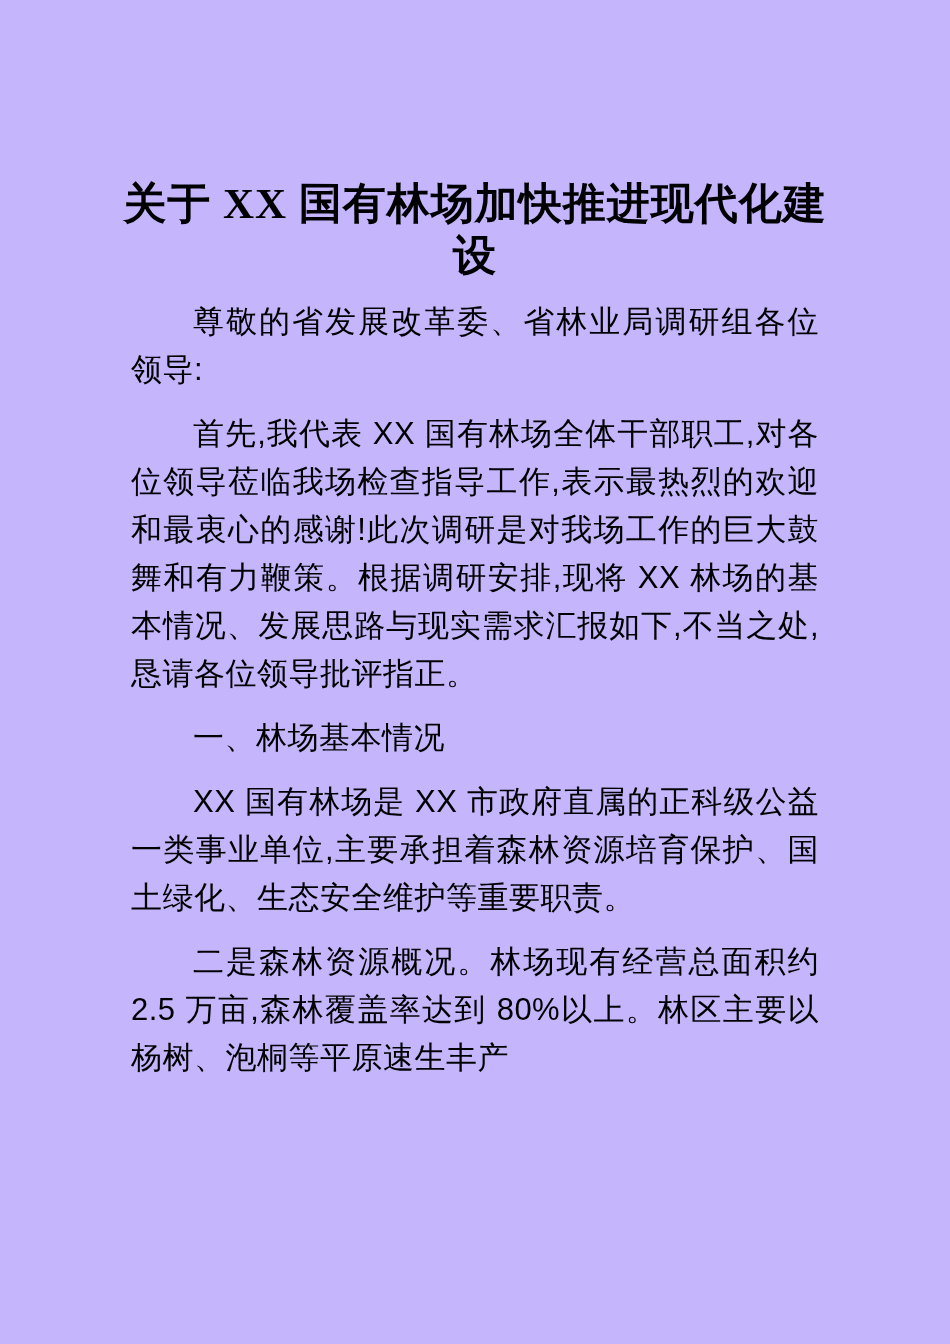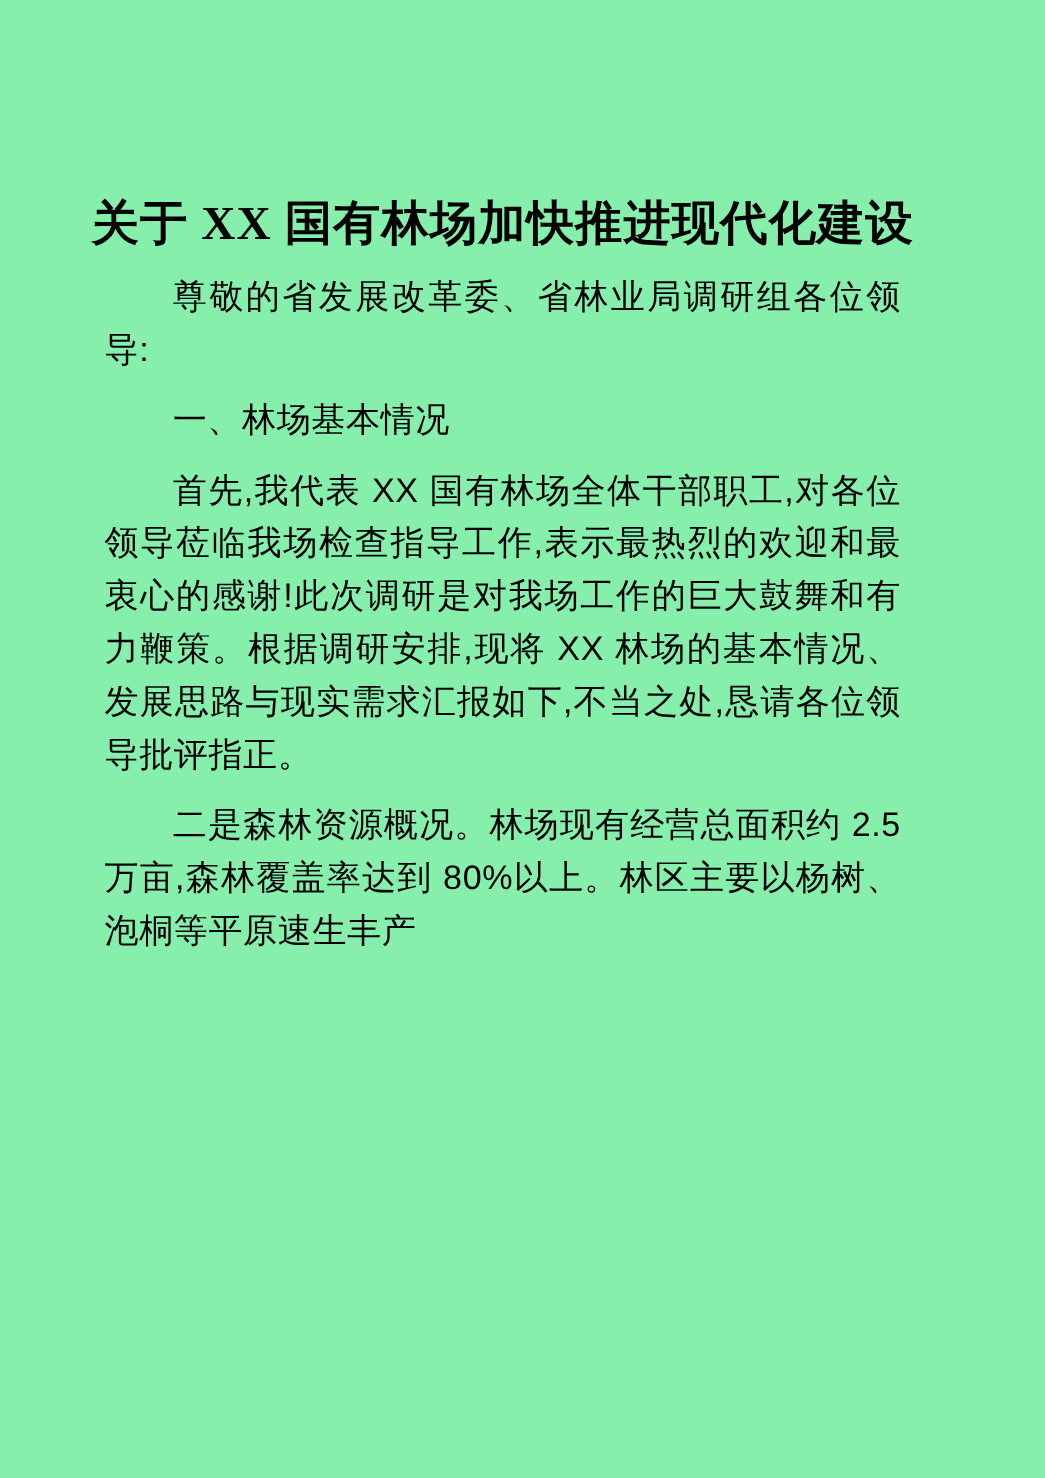--- a/index.html
+++ b/index.html
@@ -12,22 +12,22 @@
     height: 1344px;
     font-family: "Liberation Sans", sans-serif;
     color: #000000;
     position: relative;
     overflow: hidden;
   }
   .page {
     box-sizing: border-box;
     width: 950px;
     height: 1344px;
-    padding: 178px 115px 0 79px;
-    background: #86efac;
+    padding: 178px 115px 0 115px;
+    background: #c4b5fd;
   }
   .doc-title {
     margin: 0 0 6px 0;
     font-family: "Liberation Serif", serif;
     font-weight: 700;
     font-size: 43px;
     line-height: 52px;
     text-align: center;
     letter-spacing: 1px;
   }
@@ -45,20 +45,21 @@
 </head>
 <body>
 
 <div class="page">
   <h1 class="doc-title">
     <span>关于 XX 国有林场加快推进现代化建设</span><br>
   </h1>
 
   <p class="body-par">尊敬的省发展改革委、省林业局调研组各位领导:</p>
 
+  <p class="body-par">首先,我代表 XX 国有林场全体干部职工,对各位领导莅临我场检查指导工作,表示最热烈的欢迎和最衷心的感谢!此次调研是对我场工作的巨大鼓舞和有力鞭策。根据调研安排,现将 XX 林场的基本情况、发展思路与现实需求汇报如下,不当之处,恳请各位领导批评指正。</p>
+
   <p class="body-par">一、林场基本情况</p>
 
-  <p class="body-par">首先,我代表 XX 国有林场全体干部职工,对各位领导莅临我场检查指导工作,表示最热烈的欢迎和最衷心的感谢!此次调研是对我场工作的巨大鼓舞和有力鞭策。根据调研安排,现将 XX 林场的基本情况、发展思路与现实需求汇报如下,不当之处,恳请各位领导批评指正。</p>
-
+  <p class="body-par">XX 国有林场是 XX 市政府直属的正科级公益一类事业单位,主要承担着森林资源培育保护、国土绿化、生态安全维护等重要职责。</p>
 
 
   <p class="body-par">二是森林资源概况。林场现有经营总面积约 2.5 万亩,森林覆盖率达到 80%以上。林区主要以杨树、泡桐等平原速生丰产</p>
 </div>
 
 </body></html>

